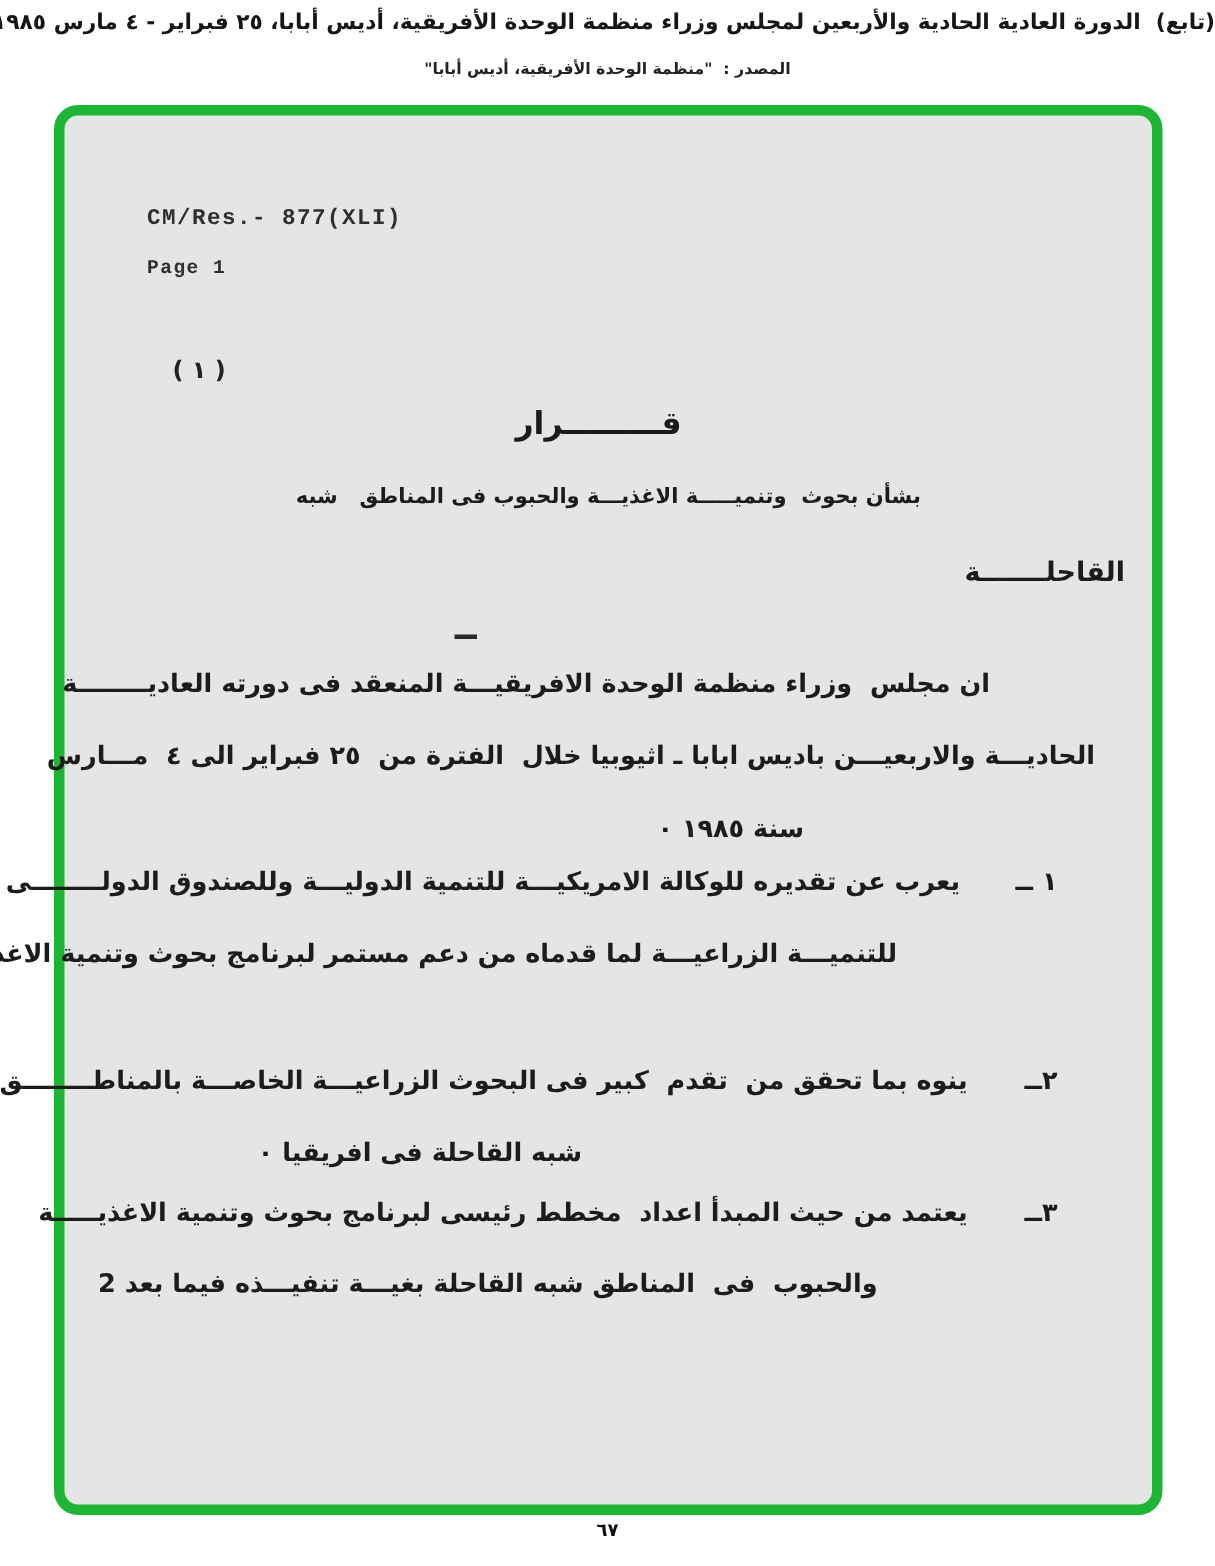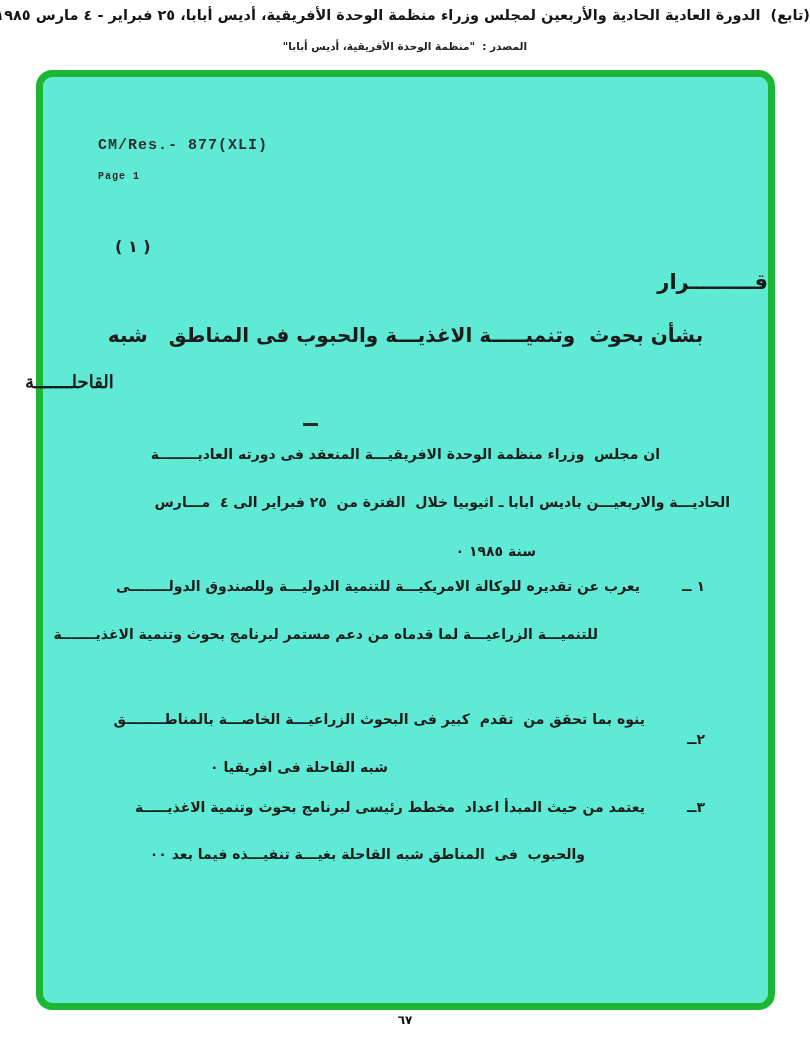--- a/index.html
+++ b/index.html
@@ -15,48 +15,48 @@
   
   .hdr1 { top:7px; left:0; right:0; text-align:center;
           font-size:14.5px; font-weight:bold; color:#161616; }
   .hdr2 { top:40px; left:0; right:0; text-align:center;
           font-size:10.5px; font-weight:bold; color:#222; }
 
   
   .frame {
     left:36px; top:70px; width:725px; height:926px;
     border:7px solid #1db534; border-radius:16px;
-    background:#5eead4;
+    background:#e5e5e5;
   }
 
   .mono { font-family:"Liberation Mono", "DejaVu Sans Mono", monospace;
           font-weight:bold; color:#2e2e2e; letter-spacing:1px; }
   .ref { left:55px; top:60px;  font-size:15px; }
-  .pgl { left:55px; top:94px;  font-size:10px; }
+  .pgl { left:55px; top:94px;  font-size:13px; }
 
   .marker { left:72px; top:160px; font-size:16px; letter-spacing:3px;
             font-weight:bold; color:#222; }
 
-  .t1 { top:193px; left:0; right:0; font-size:21px; }
-  .t2 { top:246px; left:0; right:0; text-align:center; font-size:20px; }
-  .t3 { top:294px; left:0; right:0; text-align:left; font-size:18px;
-        transform:translateX(-18px);font-family:Liberation Serif, serif; }
+  .t1 { top:193px; left:0; right:13px; text-align:center; font-size:21px; }
+  .t2 { top:246px; left:0; right:0; text-align:center; font-size:14px; }
+  .t3 { top:294px; left:0; right:0; text-align:right; font-size:18px;
+        transform:translateX(-18px); }
   .divider { top:346px; left:260px; width:15px; height:3px; background:#2a2a2a; }
 
-  .bodyline { font-size:14px; color:#1c1c1c; }
+  .bodyline { font-size:17px; color:#1c1c1c; }
   .p1  { top:369px; right:108px; }
   .p2  { top:417px; right:38px;  }
   .p3  { top:466px; right:232px; }
 
   .i1n { top:501px; right:63px;  }
   .i1a { top:501px; right:128px; }
   .i1b { top:549px; right:170px; }
   .i1c { top:590px; right:331px; }
 
-  .i2n { top:634px; right:63px;margin-top:20px;  }
+  .i2n { top:634px; right:63px;  }
   .i2a { top:634px; right:123px; }
   .i2b { top:682px; right:380px; }
 
   .i3n { top:722px; right:63px;  }
   .i3a { top:722px; right:123px; }
   .i3b { top:769px; right:183px; }
 
   .footer { top:1013px; left:0; right:0; text-align:center;
             font-size:12px; font-weight:bold; color:#111; }
 </style>
@@ -86,17 +86,17 @@
   <div class="abs i1n ar bodyline">١ ــ</div>
   <div class="abs i1a ar bodyline">يعرب عن تقديره للوكالة الامريكيـــة للتنمية الدوليـــة وللصندوق الدولــــــــى</div>
   <div class="abs i1b ar bodyline">للتنميـــة الزراعيـــة لما قدماه من دعم مستمر لبرنامج بحوث وتنمية الاغذيـــــــة</div>
 
   <div class="abs i2n ar bodyline">٢ــ</div>
   <div class="abs i2a ar bodyline">ينوه بما تحقق من  تقدم  كبير فى البحوث الزراعيـــة الخاصـــة بالمناطــــــــق</div>
   <div class="abs i2b ar bodyline">شبه القاحلة فى افريقيا ٠</div>
 
   <div class="abs i3n ar bodyline">٣ــ</div>
   <div class="abs i3a ar bodyline">يعتمد من حيث المبدأ اعداد  مخطط رئيسى لبرنامج بحوث وتنمية الاغذيـــــة</div>
-  <div class="abs i3b ar bodyline">والحبوب  فى  المناطق شبه القاحلة بغيـــة تنفيـــذه فيما بعد ٠٠</div>
+  <div class="abs i3b ar bodyline">والحبوب  فى  المناطق شبه القاحلة بغيـــة تنفيـــذه فيما بعد 2</div>
 
 </div>
 
 <div class="abs footer">٦٧</div>
 
 </body></html>

